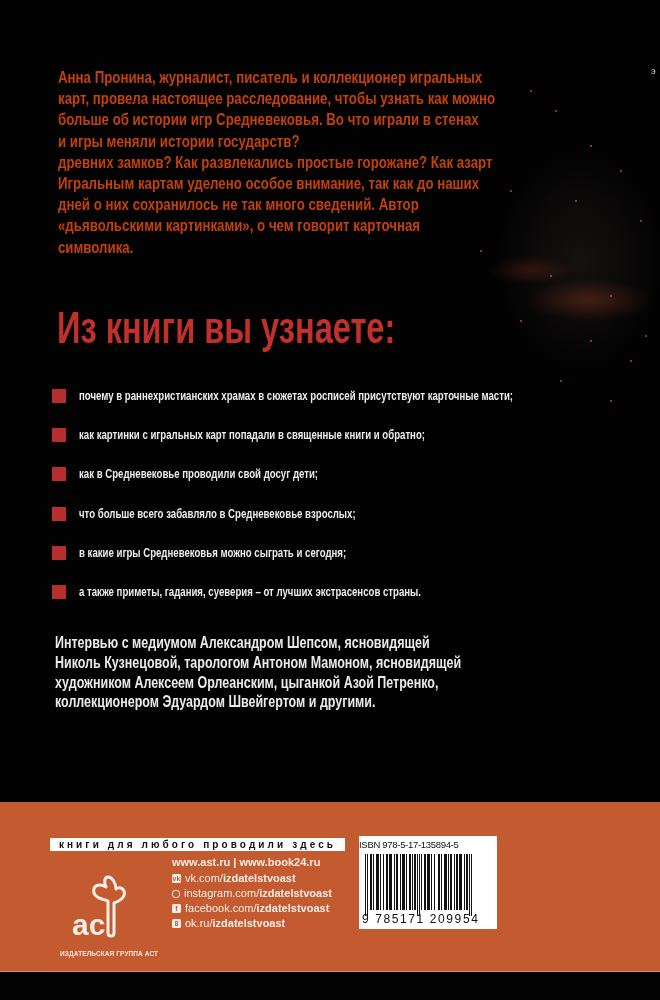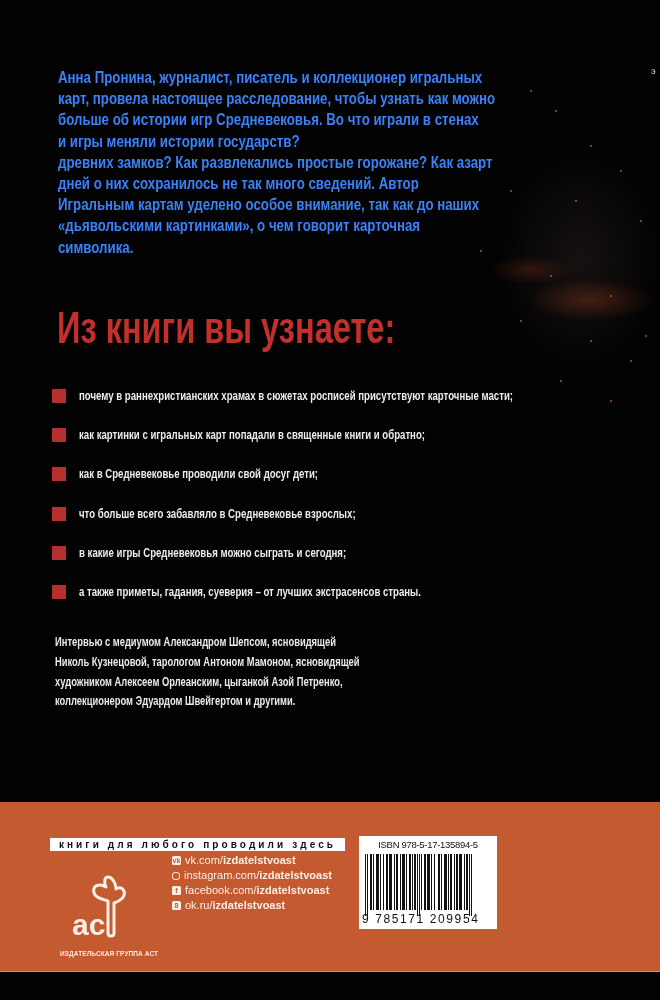--- a/index.html
+++ b/index.html
@@ -15,61 +15,61 @@
       radial-gradient(ellipse 60px 20px at 150px 210px, rgba(190,70,35,0.22), transparent 70%),
       radial-gradient(ellipse 120px 160px at 200px 200px, rgba(60,45,45,0.35), transparent 70%);
     pointer-events: none;
   }
   .spark { position: absolute; width: 2px; height: 2px; border-radius: 50%; background: #e0623a; opacity: 0.8; }
   .edge-glyph { position: absolute; left: 651px; top: 66px; color: #ddd; font-size: 9px; }
 
   .cond { display: inline-block; transform-origin: left top; white-space: nowrap; }
 
   .intro {
-    position: absolute; left: 58px; top: 67px; color: #3b82f6;
+    position: absolute; left: 58px; top: 67px; color: #c2410c;
     font-size: 17px; line-height: 21.2px; font-weight: bold;
   }
   .intro .line { display: block; height: 21.2px; }
   .intro .line span { transform: scaleX(0.78); }
 
   .title {
     position: absolute; left: 57px; top: 303px; color: #c2302b;
     font-size: 44px; font-weight: bold; line-height: 50px;
   }
   .title span { transform: scaleX(0.74); }
 
   .bullets { position: absolute; left: 52px; top: 387px; margin: 0; padding: 0; list-style: none; }
   .bullets li { position: relative; height: 39.2px; }
   .bullets .sq { position: absolute; left: 0; top: 2px; width: 14px; height: 14px; background: #b72e2f; }
   .bullets .txt { position: absolute; left: 27px; top: 0; color: #ececec; font-size: 13px; font-weight: bold; line-height: 18px; }
   .bullets .txt span { transform: scaleX(0.74); }
 
   .interview {
     position: absolute; left: 55px; top: 633px; color: #eaeaea;
-    font-size: 12px; line-height: 19.8px; font-weight: bold;
+    font-size: 16px; line-height: 19.8px; font-weight: bold;
   }
   .interview .line { display: block; height: 19.8px; }
   .interview .line span { transform: scaleX(0.78); }
 
   .band { position: absolute; left: 0; top: 802px; width: 660px; height: 169px; background: #c45a30; border-bottom: 1px solid #d88a6a; }
   .slogan {
     position: absolute; left: 50px; top: 838px; width: 295px; height: 13px; background: #fff;
     font-size: 10px; font-weight: bold; color: #111; letter-spacing: 3.1px; line-height: 13px; text-align: center;
   }
   .logo { position: absolute; left: 60px; top: 873px; }
   .logo-caption { position: absolute; left: 60px; top: 950px; font-size: 6.5px; color: #fbe9df; font-weight: bold; letter-spacing: 0.1px; }
   .links { position: absolute; left: 172px; top: 853px; color: #fbeee6; font-size: 11px; }
   .links .site { font-weight: bold; display: block; height: 18px; line-height: 18px; }
   .links .row { display: flex; align-items: center; height: 15px; line-height: 15px; white-space: nowrap; }
   .links .ic { width: 9px; height: 9px; background: #fbeee6; border-radius: 1.5px; margin-right: 4px; display: inline-flex; align-items: center; justify-content: center; color: #c45a30; font-size: 7px; font-weight: bold; }
   .links .ic.ring { background: transparent; border: 1.5px solid #fbeee6; border-radius: 3px; width: 6px; height: 6px; }
   .links .b { font-weight: bold; }
 
   .barcode-box { position: absolute; left: 359px; top: 836px; width: 138px; height: 93px; background: #fff; }
-  .isbn { position: absolute; left: 0; top: 3px; width: 138px; text-align: center; font-size: 9.5px; color: #111; letter-spacing: -0.3px; }
+  .isbn { position: absolute; left: 0; top: 3px; width: 138px; font-size: 9.5px; color: #111; letter-spacing: -0.3px; }
   .bars { position: absolute; left: 6px; top: 18px; width: 126px; height: 62px; display: flex; align-items: flex-start; }
   .bars i { display: block; height: 56px; background: #111; }
   .bars i.g { height: 62px; }
   .bars i.s { background: transparent; }
   .digits { position: absolute; left: 3px; top: 76px; width: 132px; font-size: 12px; color: #111; letter-spacing: 1.6px; white-space: nowrap; }
   .bottom-black { position: absolute; left: 0; top: 972px; width: 660px; height: 28px; background: #030303; }
 </style>
 </head>
 <body>
 
@@ -92,22 +92,22 @@
     <i class="spark" style="left:265px;top:275px"></i>
 </div>
 <div class="edge-glyph">э</div>
 
 <div class="intro">
   <div class="line"><span class="cond">Анна Пронина, журналист, писатель и коллекционер игральных</span></div>
   <div class="line"><span class="cond">карт, провела настоящее расследование, чтобы узнать как можно</span></div>
   <div class="line"><span class="cond">больше об истории игр Средневековья. Во что играли в стенах</span></div>
   <div class="line"><span class="cond">и игры меняли истории государств?</span></div>
   <div class="line"><span class="cond">древних замков? Как развлекались простые горожане? Как азарт</span></div>
+  <div class="line"><span class="cond">Игральным картам уделено особое внимание, так как до наших</span></div>
   <div class="line"><span class="cond">дней о них сохранилось не так много сведений. Автор</span></div>
-  <div class="line"><span class="cond">Игральным картам уделено особое внимание, так как до наших</span></div>
   <div class="line"><span class="cond">«дьявольскими картинками», о чем говорит карточная</span></div>
   <div class="line"><span class="cond">символика.</span></div>
 </div>
 
 <div class="title">
   <span class="cond">Из книги вы узнаете:</span>
 </div>
 
 <ul class="bullets">
   <li>
@@ -147,20 +147,21 @@
 
 <div class="slogan">книги для любого проводили здесь</div>
 
 <svg class="logo" width="80" height="72" viewBox="0 0 80 72">
   <path d="M48 4 C44 4 44 10 46 14 C40 10 32 12 34 20 C36 26 44 26 48 28 L48 60 C48 64 54 64 54 60 L54 30 C60 28 66 24 64 18 C62 14 58 14 56 16 C56 10 52 4 48 4 Z" fill="none" stroke="#fbeee6" stroke-width="3" stroke-linejoin="round"></path>
   <text x="12" y="62" font-family="Liberation Sans, sans-serif" font-size="30" font-weight="bold" fill="#fbeee6">ac</text>
 </svg>
 <div class="logo-caption">ИЗДАТЕЛЬСКАЯ ГРУППА АСТ</div>
 
 <div class="links">
+  <span class="site">www.ast.ru | www.book24.ru</span>
   <div class="row">
     <span class="ic">vk</span>
     <span>vk.com/</span>
       <span class="b">izdatelstvoast</span>
   </div>
   <div class="row">
     <span class="ic ring"></span>
     <span>instagram.com/</span>
       <span class="b">izdatelstvoast</span>
   </div>

